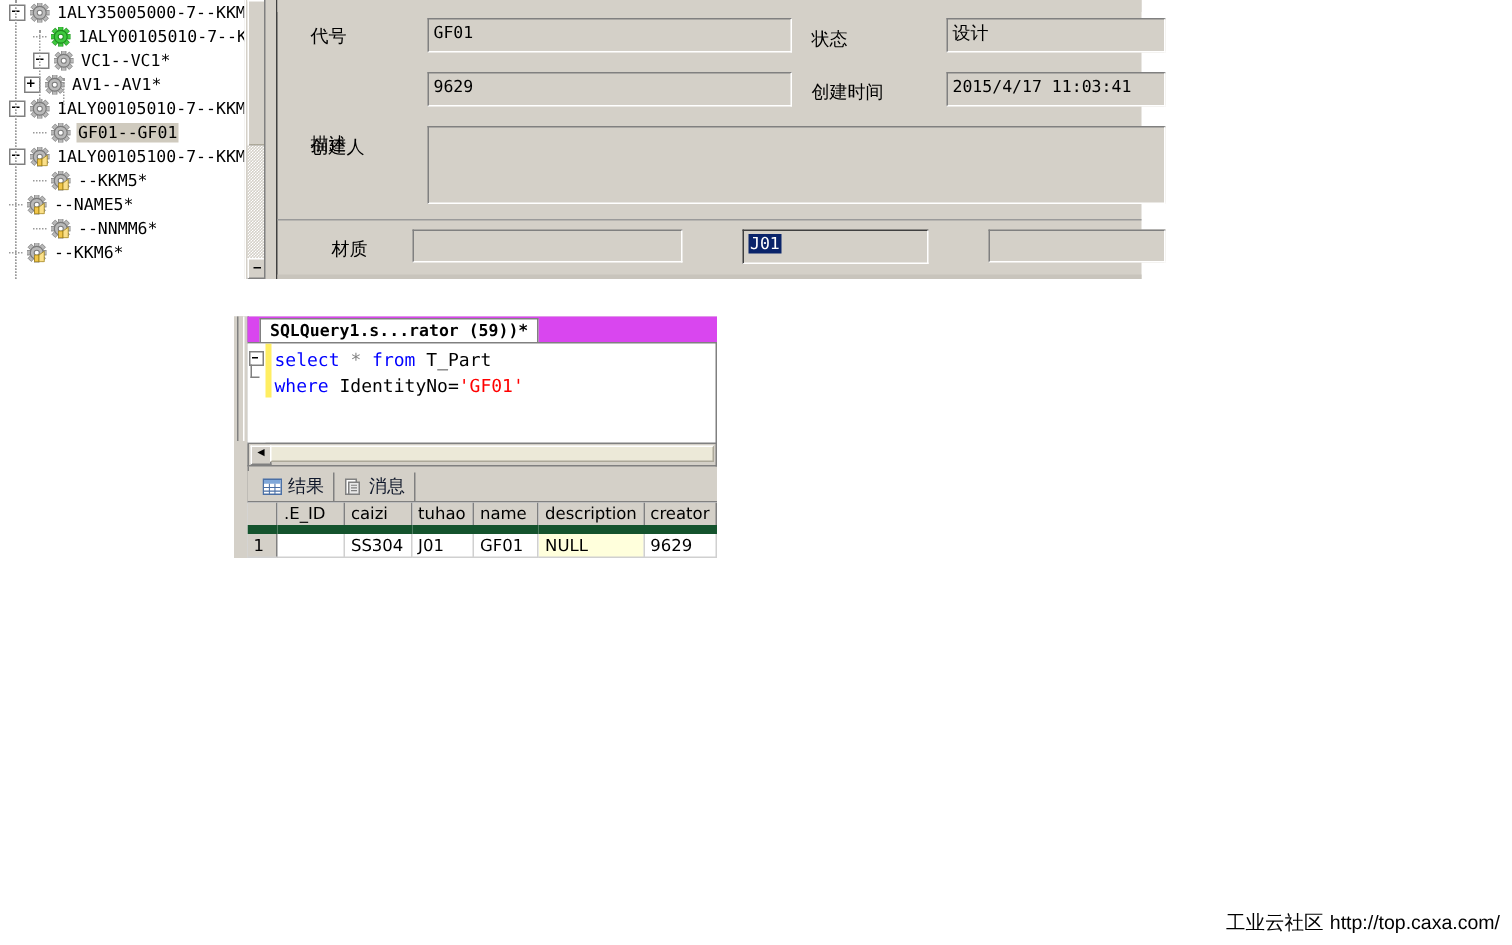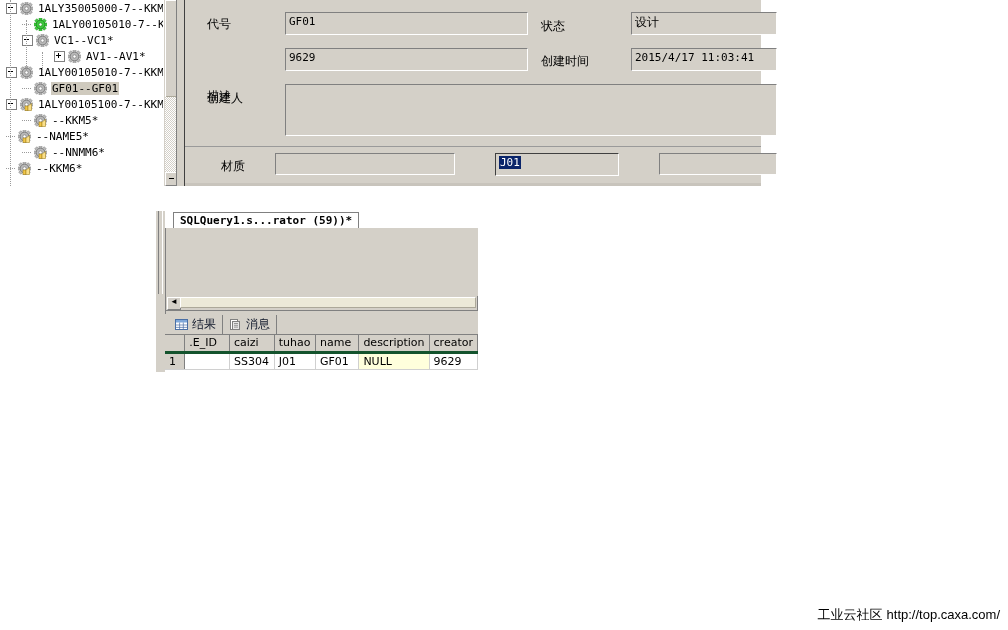--- a/index.html
+++ b/index.html
@@ -212,21 +212,21 @@
     position: absolute;
     left: 2px; top: 0; width: 3px; height: 83px;
     background: #d4d0c8;
     border-left: 1px solid #808080;
     border-right: 1px solid #ffffff;
   }
   #sql-tabstrip {
     position: absolute;
     left: 9px; top: 0;
     right: 0; height: 17px;
-    background: #ffffff;
+    background: #d946ef;
   }
   #sql-tab {
     position: absolute;
     left: 8px; top: 1px;
     height: 16px;
     background: #ffffff;
     border: 1px solid #808080;
     border-bottom: none;
     padding: 1px 6px 0 6px;
     font-family: "DejaVu Sans Mono", monospace;
@@ -354,21 +354,21 @@
   }
   #res-grid table {
     border-collapse: collapse;
     font-family: "DejaVu Sans", sans-serif;
     font-size: 11px;
     table-layout: fixed;
   }
   #res-grid th {
     background: #d4d0c8;
     border-right: 1px solid #808080;
-    border-bottom: 3px solid #14532d;
+    border-bottom: 6px solid #14532d;
     font-weight: normal;
     text-align: left;
     padding: 1px 4px;
     height: 17px;
     color: #000;
     box-sizing: border-box;
     overflow: hidden;
     white-space: nowrap;
   }
   #res-grid td {
@@ -454,21 +454,21 @@
               <rect x="-0.20" y="5.00" width="3" height="3" fill="#b9b9b9" stroke="#7a7a7a" stroke-width="0.5" transform="rotate(180 1.30 6.50)"></rect>
               <rect x="1.32" y="1.32" width="3" height="3" fill="#b9b9b9" stroke="#7a7a7a" stroke-width="0.5" transform="rotate(225 2.82 2.82)"></rect>
               <rect x="5.00" y="-0.20" width="3" height="3" fill="#b9b9b9" stroke="#7a7a7a" stroke-width="0.5" transform="rotate(270 6.50 1.30)"></rect>
               <rect x="8.68" y="1.32" width="3" height="3" fill="#b9b9b9" stroke="#7a7a7a" stroke-width="0.5" transform="rotate(315 10.18 2.82)"></rect>
     <circle cx="6.5" cy="6.5" r="4.3" fill="#b9b9b9" stroke="#7a7a7a" stroke-width="0.8"></circle>
     <circle cx="6.5" cy="6.5" r="1.7" fill="#ffffff" stroke="#7a7a7a" stroke-width="0.7"></circle>
     </svg>
           </span>
           <span class="tree-label">VC1--VC1*</span>
         </div>
-        <div class="tree-row" style="padding-left: 54px; text-align: right;">
+        <div class="tree-row" style="padding-left: 16px; text-align: right;">
           <span class="expander plus"></span>
           <span class="gear">
             <svg width="13" height="13" viewBox="0 0 13 13">
               <rect x="10.20" y="5.00" width="3" height="3" fill="#b9b9b9" stroke="#7a7a7a" stroke-width="0.5" transform="rotate(0 11.70 6.50)"></rect>
               <rect x="8.68" y="8.68" width="3" height="3" fill="#b9b9b9" stroke="#7a7a7a" stroke-width="0.5" transform="rotate(45 10.18 10.18)"></rect>
               <rect x="5.00" y="10.20" width="3" height="3" fill="#b9b9b9" stroke="#7a7a7a" stroke-width="0.5" transform="rotate(90 6.50 11.70)"></rect>
               <rect x="1.32" y="8.68" width="3" height="3" fill="#b9b9b9" stroke="#7a7a7a" stroke-width="0.5" transform="rotate(135 2.82 10.18)"></rect>
               <rect x="-0.20" y="5.00" width="3" height="3" fill="#b9b9b9" stroke="#7a7a7a" stroke-width="0.5" transform="rotate(180 1.30 6.50)"></rect>
               <rect x="1.32" y="1.32" width="3" height="3" fill="#b9b9b9" stroke="#7a7a7a" stroke-width="0.5" transform="rotate(225 2.82 2.82)"></rect>
               <rect x="5.00" y="-0.20" width="3" height="3" fill="#b9b9b9" stroke="#7a7a7a" stroke-width="0.5" transform="rotate(270 6.50 1.30)"></rect>
@@ -661,20 +661,30 @@
   <div id="sql-window">
 
     <div id="sql-left-rail">
       <div class="inner"></div>
     </div>
 
     <div id="sql-tabstrip">
       <div id="sql-tab">SQLQuery1.s...rator (59))*</div>
     </div>
 
+    <div id="sql-editor">
+      <div id="sql-gutter"></div>
+      <div id="sql-yellowbar"></div>
+      <div class="fold" style="left:1px; top:5px;"></div>
+      <div class="foldtail" style="left:2px; top:14px;"></div>
+      <div id="sql-lines">
+          <div class="sql-line" style="top: 3px;"><span class="kw">select</span><span> </span><span class="op">*</span><span> </span><span class="kw">from</span><span> T_Part</span></div>
+          <div class="sql-line" style="top: 20px;"><span class="kw">where</span><span> IdentityNo=</span><span class="str">'GF01'</span></div>
+        </div>
+    </div>
 
     <div id="sql-hscroll">
       <div class="btn-left"></div>
       <div class="htrack"></div>
     </div>
 
     <div id="res-tabs">
       <div class="res-tab" style="left:4px;">
         <span class="tico">
           <svg width="13" height="13" viewBox="0 0 13 13">

